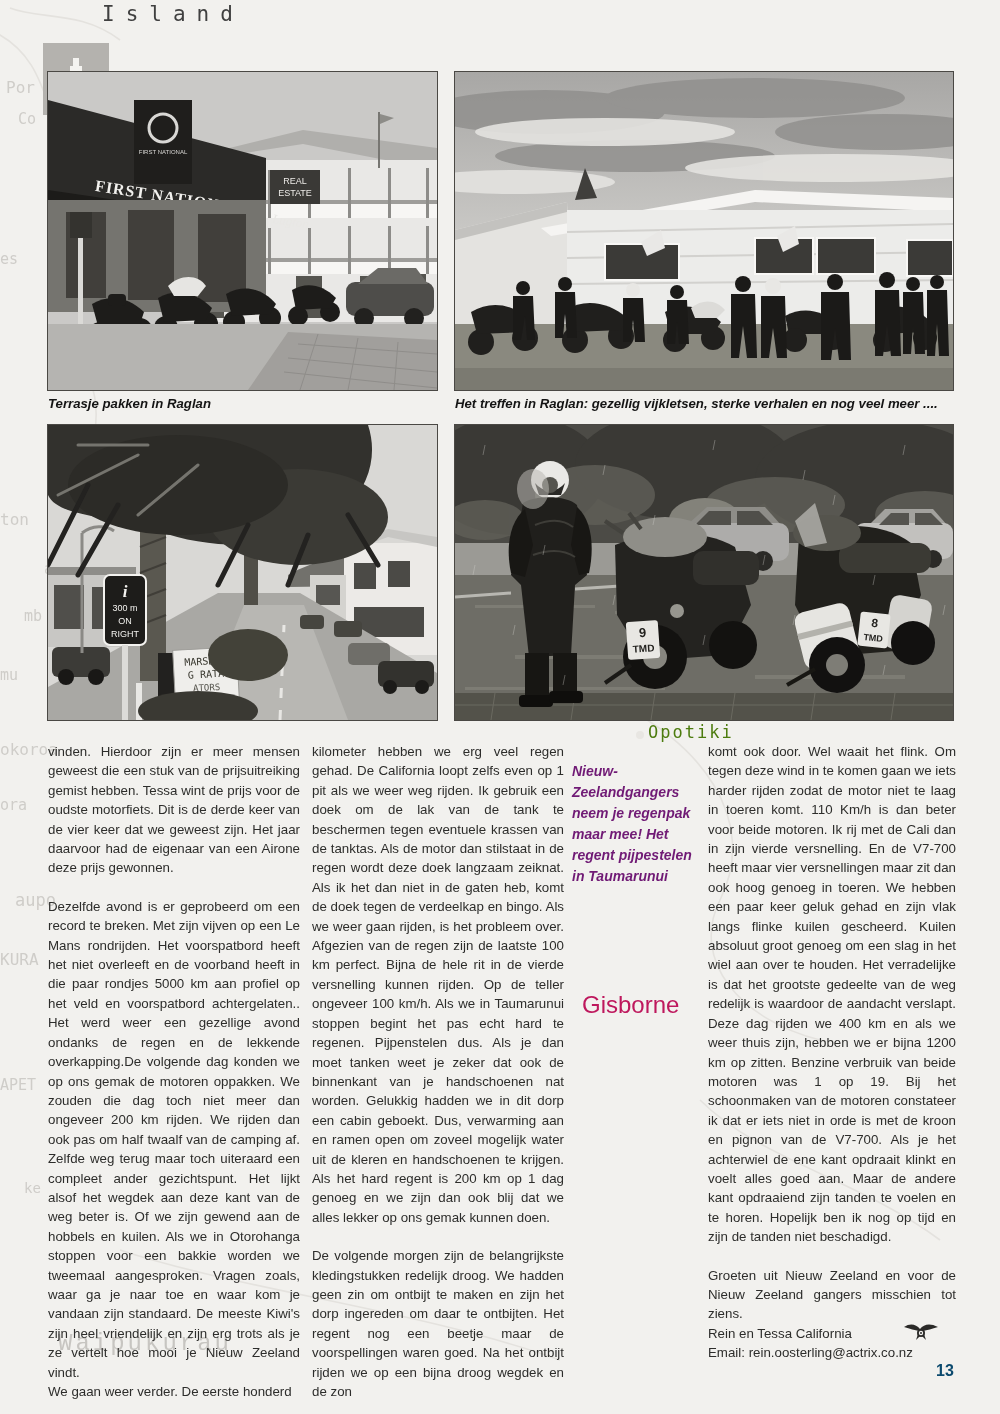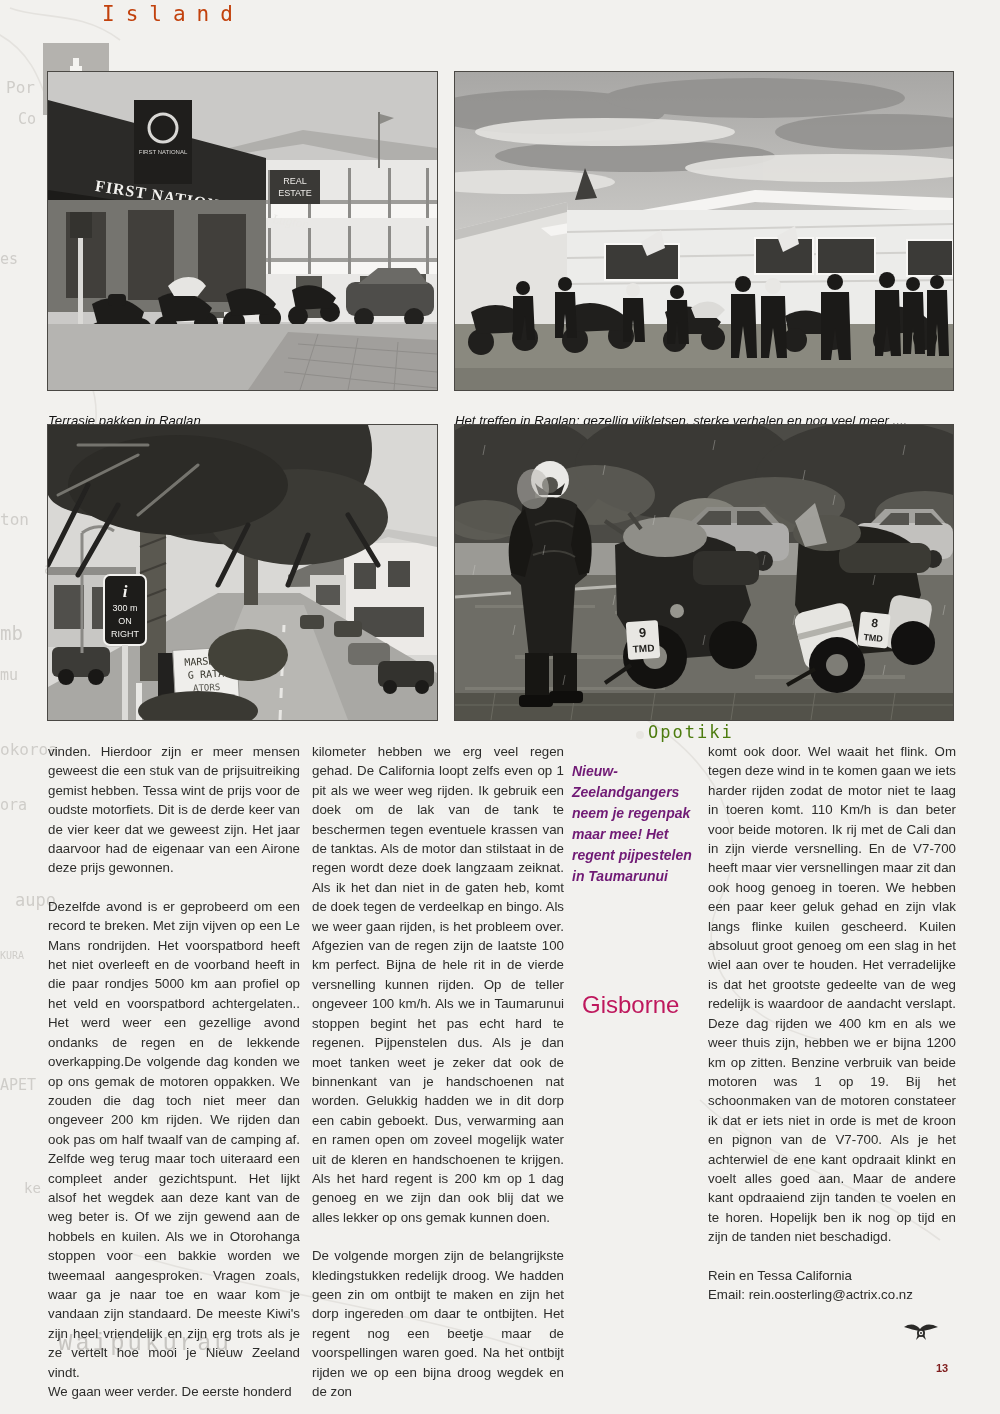--- a/index.html
+++ b/index.html
@@ -5,62 +5,62 @@
   html,body{margin:0;padding:0;background:#d8d6d3;}
   .page{
     position:relative;width:1000px;height:1414px;margin:0 auto;
     background:#f2f1ee;overflow:hidden;
     font-family:"Liberation Sans",sans-serif;color:#2e2e2c;
   }
   
   .map-bg{position:absolute;left:0;top:0;width:1000px;height:1414px;}
   .wm{position:absolute;pointer-events:none;color:#cfcdc9;
       font-family:"DejaVu Sans Mono",monospace;white-space:nowrap;}
-  .wm-island{left:102px;top:2px;font-size:21px;letter-spacing:11px;color:#c2410c;}
+  .wm-island{left:102px;top:2px;font-size:21px;letter-spacing:11px;color:#404040;}
   .wm-opotiki{left:648px;top:722px;font-size:17px;color:#4d7c0f;letter-spacing:2px;}
   .wm-gisborne{left:582px;top:991px;font-size:24px;color:#be185d;font-family:"Liberation Sans",sans-serif;}
   .wm-waipukurau{left:58px;top:1330px;font-size:24px;letter-spacing:3px;color:#c7c5c1;font-family:Liberation Mono, monospace;}
   .wm-f0{left:6px;top:78px;font-size:16px;}
   .wm-f1{left:18px;top:110px;font-size:15px;}
   .wm-f2{left:0px;top:250px;font-size:15px;}
   .wm-f3{left:0px;top:510px;font-size:16px;}
   .wm-f4{left:0px;top:560px;font-size:15px;padding-left:44px;}
-  .wm-f5{left:0px;top:622px;font-size:19px;}
+  .wm-f5{left:0px;top:607px;font-size:15px;padding-left:24px;}
   .wm-f6{left:0px;top:666px;font-size:15px;}
   .wm-f7{left:0px;top:740px;font-size:16px;}
   .wm-f8{left:0px;top:796px;font-size:15px;}
   .wm-f9{left:0px;top:890px;font-size:17px;margin-left:15px;}
-  .wm-f10{left:0px;top:950px;font-size:10px;}
+  .wm-f10{left:0px;top:950px;font-size:16px;}
   .wm-f11{left:0px;top:1076px;font-size:15px;}
   .wm-f12{left:24px;top:1180px;font-size:14px;}
   
   .photo{position:absolute;outline:1px solid #4a4844;background:#c9c8c5;}
   .photo svg{display:block;}
   .ph-tl{left:48px;top:72px;width:389px;height:318px;}
   .ph-tr{left:455px;top:72px;width:498px;height:318px;}
   .ph-ml{left:48px;top:425px;width:389px;height:295px;}
   .ph-mr{left:455px;top:425px;width:498px;height:295px;}
   
-  .caption{position:absolute;top:396px;font-size:13.2px;font-weight:normal;font-style:italic;color:#141414;margin-top:17px;}
+  .caption{position:absolute;top:396px;font-size:13.2px;font-weight:bold;font-style:italic;color:#141414;}
   .cap-l{left:48px;width:389px;}
   .cap-r{left:455px;width:498px;}
   
   .col{position:absolute;top:742px;text-align:justify;
        font-size:13.3px;line-height:19.4px;color:#2d2d2b;}
   .col p{margin:0 0 19px 0;}
   .col p.tight{margin-bottom:0;}
   .col1{left:48px;width:252px;}
   .col2{left:312px;width:252px;}
   .col3{left:708px;width:248px;}
   .pullquote{position:absolute;left:572px;top:761px;width:128px;
        font-size:14px;line-height:21px;font-weight:bold;font-style:italic;color:#701a75;}
   .sig{margin:0;}
   
   .eagle{position:absolute;left:903px;top:1322px;width:36px;height:20px;}
-  .pagenum{position:absolute;left:936px;top:1362px;font-size:11px;font-weight:bold;color:#7f1d1d;}
+  .pagenum{position:absolute;left:936px;top:1362px;font-size:16px;font-weight:bold;color:#0c4a6e;}
 </style>
 </head>
 <body>
 
 <div class="page">
 
   <svg class="map-bg" viewBox="0 0 1000 1414">
     <g stroke="#e4e2de" stroke-width="1.6" fill="none">
       <path d="M-10,30 C60,60 40,140 90,180 C140,220 60,300 90,380 C120,460 30,520 60,640"></path>
       <path d="M10,8 C40,20 80,10 120,40"></path>
@@ -531,20 +531,21 @@
 
   <div class="col col2">
     <p>kilometer hebben we erg veel regen gehad. De California loopt zelfs even op 1 pit als we weer weg rijden. Ik gebruik een doek om de lak van de tank te beschermen tegen eventuele krassen van de tanktas. Als de motor dan stilstaat in de regen wordt deze doek langzaam zeiknat. Als ik het dan niet in de gaten heb, komt de doek tegen de verdeelkap en bingo. Als we weer gaan rijden, is het probleem over. Afgezien van de regen zijn de laatste 100 km perfect. Bijna de hele rit in de vierde versnelling kunnen rijden. Op de teller ongeveer 100 km/h. Als we in Taumarunui stoppen begint het pas echt hard te regenen. Pijpenstelen dus. Als je dan moet tanken weet je zeker dat ook de binnenkant van je handschoenen nat worden. Gelukkig hadden we in dit dorp een cabin geboekt. Dus, verwarming aan en ramen open om zoveel mogelijk water uit de kleren en handschoenen te krijgen. Als het hard regent is 200 km op 1 dag genoeg en we zijn dan ook blij dat we alles lekker op ons gemak kunnen doen.</p>
     <p class="tight">De volgende morgen zijn de belangrijkste kledingstukken redelijk droog. We hadden geen zin om ontbijt te maken en zijn het dorp ingereden om daar te ontbijten. Het regent nog een beetje maar de voorspellingen waren goed. Na het ontbijt rijden we op een bijna droog wegdek en de zon</p>
   </div>
 
   <div class="pullquote">Nieuw-Zeelandgangers neem je regenpak maar mee! Het regent pijpestelen in Taumarunui</div>
 
   <div class="col col3">
     <p>komt ook door. Wel waait het flink. Om tegen deze wind in te komen gaan we iets harder rijden zodat de motor niet te laag in toeren komt. 110 Km/h is dan beter voor beide motoren. Ik rij met de Cali dan in zijn vierde versnelling. En de V7-700 heeft maar vier versnellingen maar zit dan ook hoog genoeg in toeren. We hebben een paar keer geluk gehad en zijn vlak langs flinke kuilen gescheerd. Kuilen absoluut groot genoeg om een slag in het wiel aan over te houden. Het verradelijke is dat het grootste gedeelte van de weg redelijk is waardoor de aandacht verslapt. Deze dag rijden we 400 km en als we weer thuis zijn, hebben we er bijna 1200 km op zitten. Benzine verbruik van beide motoren was 1 op 19. Bij het schoonmaken van de motoren constateer ik dat er iets niet in orde is met de kroon en pignon van de V7-700. Als je het achterwiel de ene kant opdraait klinkt en voelt alles goed aan. Maar de andere kant opdraaiend zijn tanden te voelen en te horen. Hopelijk ben ik nog op tijd en zijn de tanden niet beschadigd.</p>
+    <p class="tight">Groeten uit Nieuw Zeeland en voor de Nieuw Zeeland gangers misschien tot ziens.</p>
     <p class="tight sig">Rein en Tessa California</p>
     <p class="tight sig">Email: rein.oosterling@actrix.co.nz</p>
   </div>
 
   <svg class="eagle" viewBox="0 0 36 20">
     <path d="M1,5 C7,1 13,2 17,7 C21,2 27,1 35,5 C29,7 24,8 20,9 L23,18 L18,13 L13,18 L16,9 C12,8 7,7 1,5 Z" fill="#2b2a28"></path>
     <circle cx="18" cy="11" r="4" fill="#2b2a28"></circle>
     <circle cx="18" cy="11" r="2.2" fill="#f2f1ee"></circle>
     <circle cx="18" cy="11" r="1" fill="#2b2a28"></circle>
   </svg>

